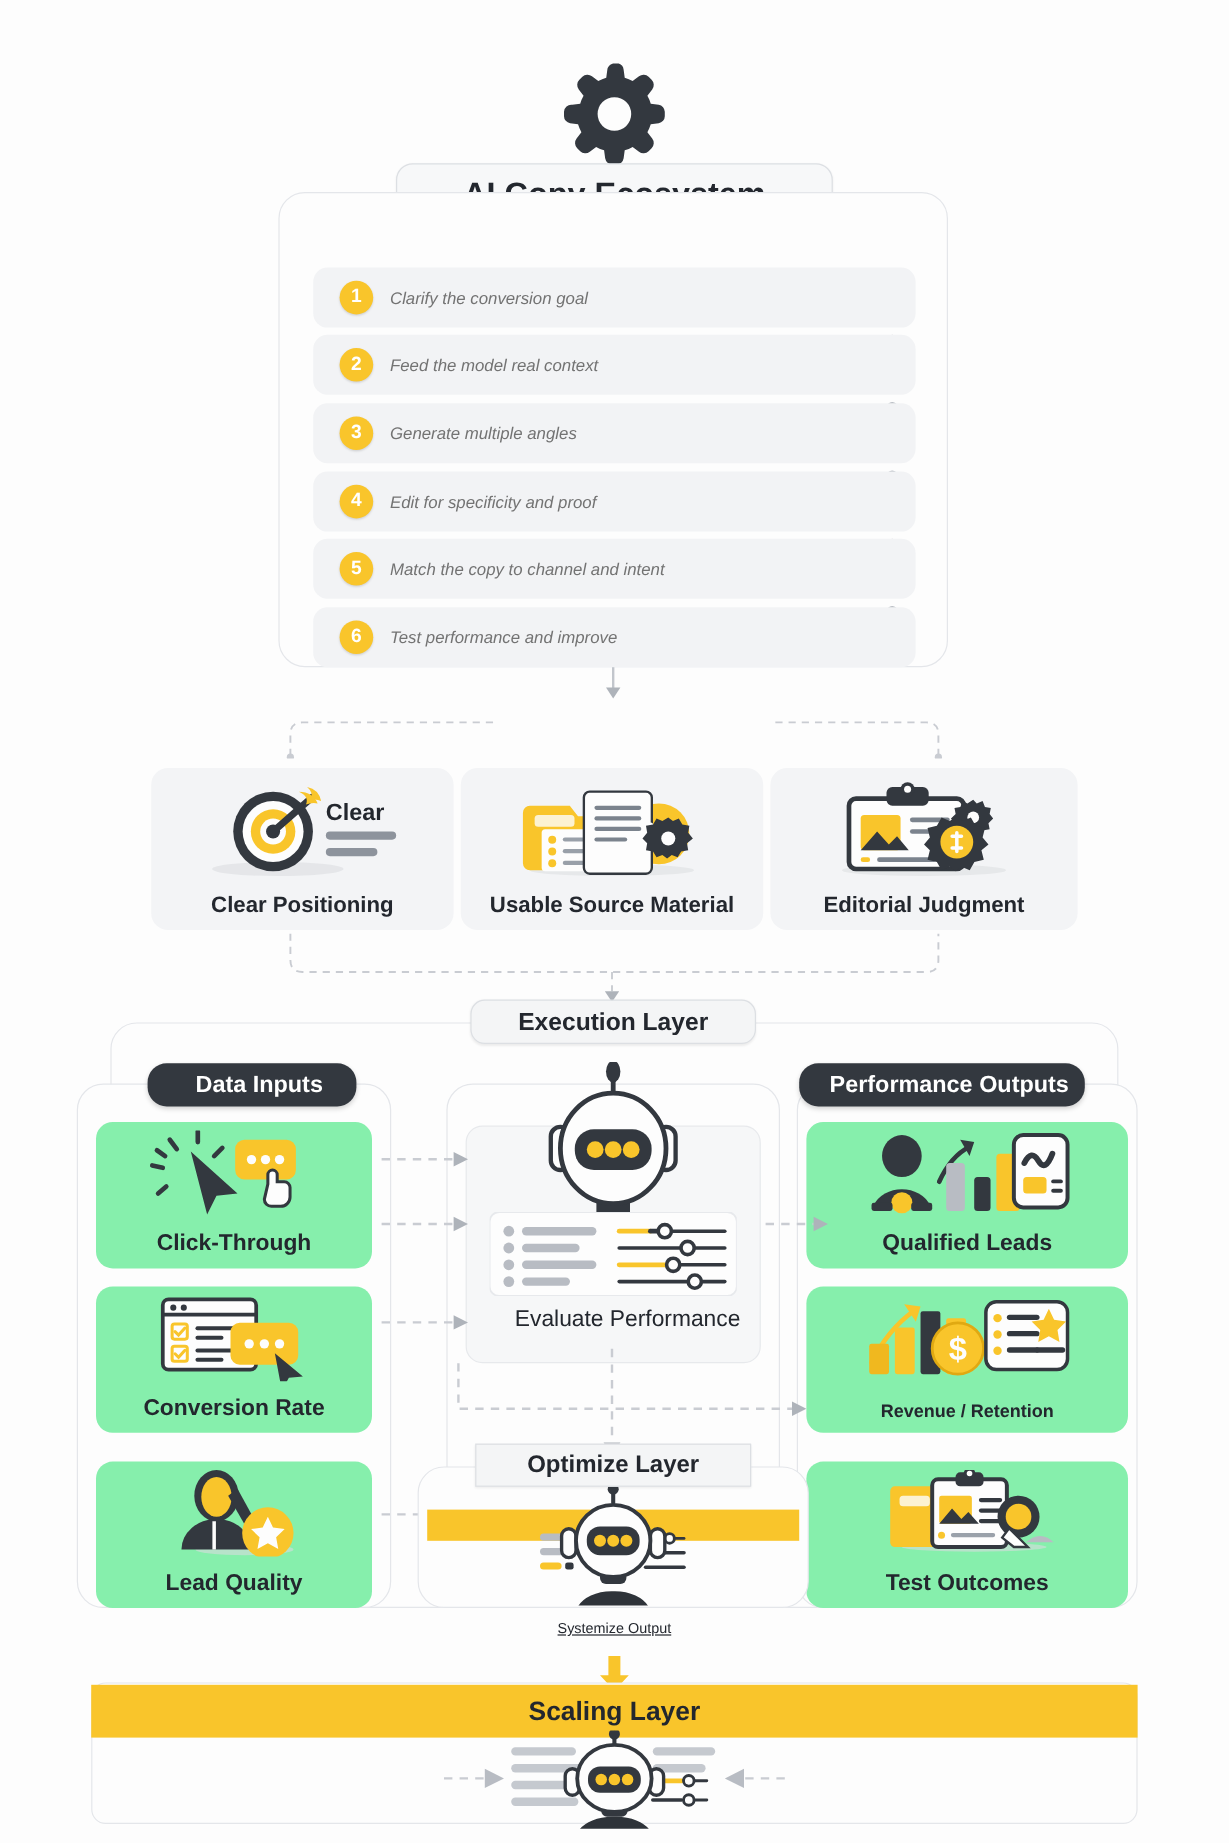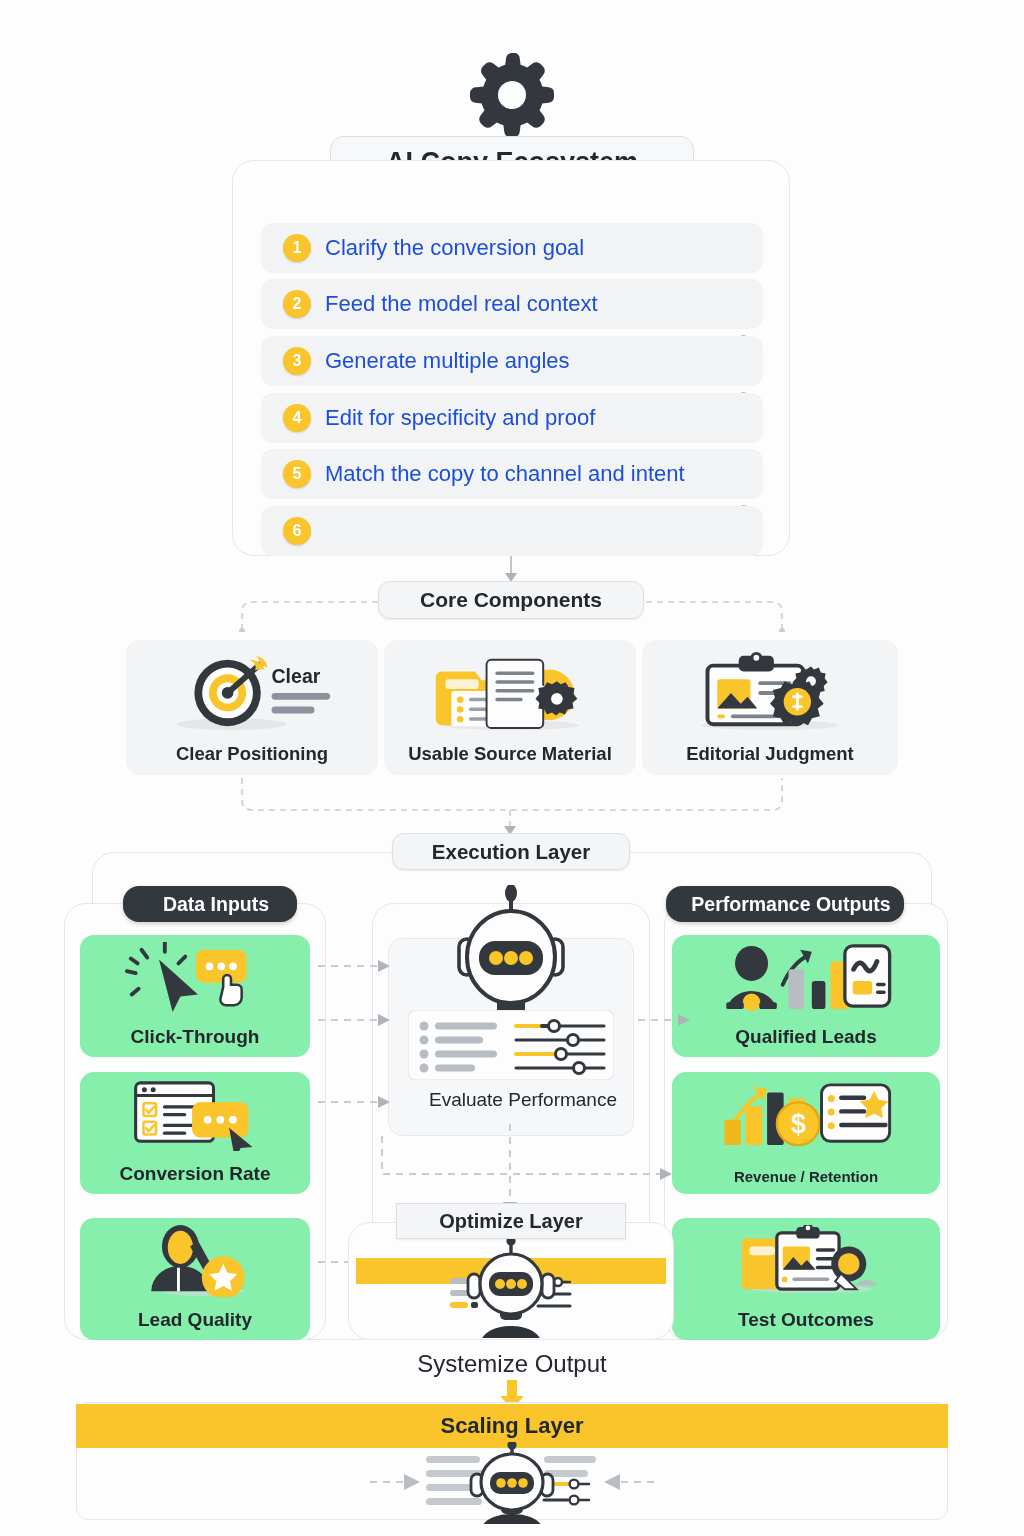--- a/index.html
+++ b/index.html
@@ -55,21 +55,21 @@
     display: flex; align-items: center; gap: 14px; padding-left: 22px;
   }
   .step-num {
     width: 28px; height: 28px; border-radius: 50%;
     background: #f9c52b; color: #ffffff;
     font-size: 16px; font-weight: bold;
     display: flex; align-items: center; justify-content: center;
     flex: 0 0 auto;
     box-shadow: 0 1px 2px rgba(0,0,0,.15);
   }
-  .step-txt { font-size: 22px; color: #1d4ed8; }
+  .step-txt { font-size: 14px; color: #737373; font-style: italic; }
   .step-dot {
     position: absolute; left: 506px; width: 9px; height: 9px;
     border-radius: 50%; background: #b8bcc3;
   }
 
   
   .vconn { position: absolute; width: 2px; background: #c2c6cc; }
   .vconn::after {
     content: ""; position: absolute; left: -5px; bottom: -8px;
     border-left: 6px solid transparent; border-right: 6px solid transparent;
@@ -156,21 +156,21 @@
   #opt-outline { left: 348px; top: 1222px; width: 326px; height: 118px; }
   #opt-bar {
     position: absolute; left: 356px; top: 1258px;
     width: 310px; height: 26px; background: #f9c52b; z-index: 2;
   }
   #robot-opt { position: absolute; left: 438px; top: 1238px; width: 146px; height: 100px; z-index: 3; }
 
   
   #systemize {
     position: absolute; left: 0; top: 1350px; width: 1024px;
-    text-align: center; font-size: 24px; color: #23272e;
+    text-align: center; font-size: 12px; color: #23272e; text-decoration: underline;
   }
   #down-arrow { position: absolute; left: 496px; top: 1378px; width: 32px; height: 32px; }
   #scaling-outline { left: 76px; top: 1402px; width: 872px; height: 118px; border-radius: 12px; }
   #scaling-bar {
     position: absolute; left: 76px; top: 1404px; width: 872px; height: 44px;
     background: #f9c52b; display: flex; align-items: center; justify-content: center;
     font-size: 22px; font-weight: bold; color: #23272e;
   }
   #robot-scale { position: absolute; left: 340px; top: 1442px; width: 344px; height: 82px; }
 </style>
@@ -212,26 +212,26 @@
     <div class="step-dot" style="top:288px"></div>
 
     <div class="step-row" style="top:288px">
       <div class="step-num">5</div>
       <div class="step-txt">Match the copy to channel and intent</div>
     </div>
     <div class="step-dot" style="top:344px"></div>
 
     <div class="step-row" style="top:345px">
       <div class="step-num">6</div>
+      <div class="step-txt">Test performance and improve</div>
     </div>
   </div>
 
   <div class="vconn" style="left:510px; top:556px; height:18px"></div>
 
-  <div id="core-pill" class="pill">Core Components</div>
 
   <div class="dash" style="left:232px; top:600px; width:560px; height:32px; border-width:0 0 0 0;">
     <svg width="560" height="32" style="position:absolute;left:0;top:0">
       <path d="M10 30 L10 12 Q10 2 20 2 L180 2" fill="none" stroke="#c9ccd2" stroke-width="1.6" stroke-dasharray="6 5"></path>
       <path d="M550 30 L550 12 Q550 2 540 2 L412 2" fill="none" stroke="#c9ccd2" stroke-width="1.6" stroke-dasharray="6 5"></path>
       <circle cx="10" cy="31" r="3" fill="#c9ccd2"></circle>
       <circle cx="550" cy="31" r="3" fill="#c9ccd2"></circle>
     </svg>
   </div>
 

